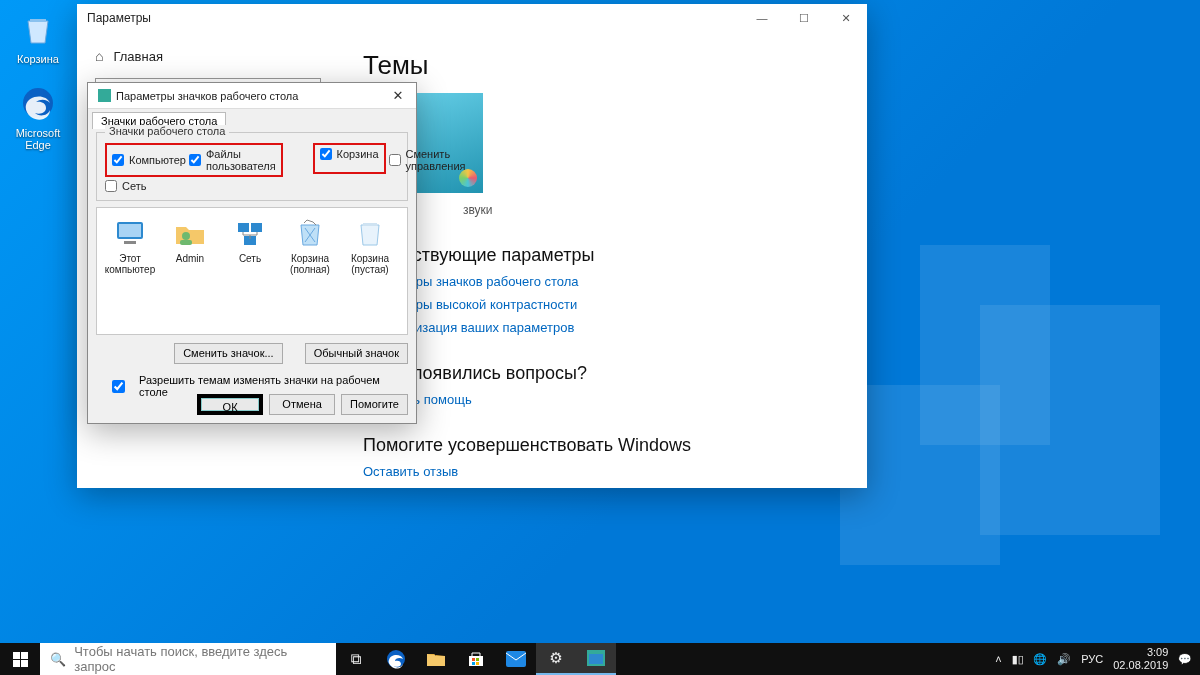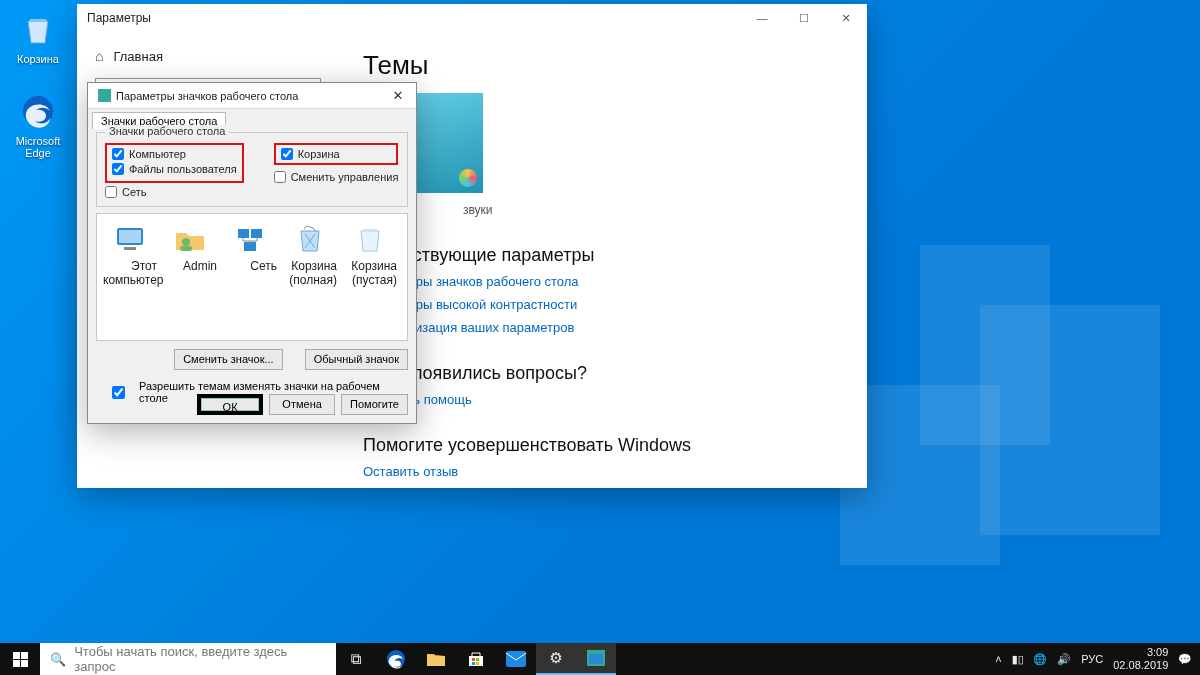--- a/index.html
+++ b/index.html
@@ -8,21 +8,21 @@
 .lightbeam { position: absolute; right: 0; bottom: 30px; width: 420px; height: 460px; opacity: .55; }
 .lightbeam div { position: absolute; background: rgba(255,255,255,.18); }
 .lb1{ left:140px; top:60px; width:130px; height:200px; }
 .lb2{ left:200px; top:120px; width:180px; height:230px; background:rgba(255,255,255,.12);}
 .lb3{ left:60px; top:200px; width:160px; height:180px; background:rgba(255,255,255,.10);}
 
 .desk-icon { position: absolute; width: 60px; text-align: center; color: #fff; font-size: 11px; cursor: pointer; }
 .desk-icon .glyph { width: 42px; height: 42px; margin: 0 auto 3px; display: flex; align-items: center; justify-content: center; }
 .desk-icon span { text-shadow: 0 1px 2px rgba(0,0,0,.6); display:block; }
 #di-bin { left: 8px; top: 8px; }
-#di-edge { left: 8px; top: 90px; }
+#di-edge { left: 8px; top: 82px; }
 
 
 .win { position: absolute; background: #fff; box-shadow: 0 8px 30px rgba(0,0,0,.3); }
 #settings { left: 77px; top: 4px; width: 790px; height: 484px; }
 .titlebar { height: 28px; display: flex; align-items: center; padding: 0 0 0 10px; font-size: 12px; color: #222; }
 .winctrls { margin-left: auto; display: flex; }
 .winctrls div { width: 42px; height: 28px; display:flex;align-items:center;justify-content:center; font-size:11px; color:#555; cursor:pointer;}
 .settings-body { display: flex; height: calc(100% - 28px); }
 .sidebar { width: 258px; padding: 10px 10px 10px 14px; font-size: 13px; color: #222; }
 .home { display:flex; align-items:center; gap:10px; padding:6px 4px 14px; cursor:pointer;}
@@ -43,26 +43,26 @@
 
 #dialog{left:87px;top:82px;width:330px;height:342px;background:#f0f0f0;border:1px solid #888;}
 #dialog .titlebar{background:#fff;border-bottom:1px solid #ddd;height:26px}
 #dialog .titlebar .dicon{width:14px;height:14px;background:#3a9;zoom:.9;margin-right:6px}
 #dialog .close{margin-left:auto;width:36px;text-align:center;cursor:pointer;font-size:13px;color:#333}
 .tabstrip{display:flex;background:#f0f0f0;padding:2px 4px 0}
 .tab{font-size:11px;background:#fff;border:1px solid #bbb;border-bottom:none;padding:2px 8px;position:relative;top:1px}
 .groupbox{margin:4px 8px 6px;border:1px solid #c8c8c8;padding:10px 8px 8px;position:relative;background:#f0f0f0}
 .groupbox .legend{position:absolute;top:-8px;left:8px;background:#f0f0f0;padding:0 4px;font-size:11px;color:#333}
 .checks{display:flex;gap:30px}
-.col{display:flex;flex-direction:column;gap:3px}
+.col{display:flex;flex-direction:row;gap:3px}
 .chk{display:flex;align-items:center;gap:5px;font-size:11px;color:#222;cursor:pointer}
 .chk input{width:12px;height:12px}
 .redbox{border:2px solid #d11;padding:3px 5px;}
 .iconlist{margin:4px 8px;border:1px solid #c8c8c8;background:#fff;height:128px;padding:8px 6px;display:flex;gap:6px;align-items:flex-start}
-.iconitem{width:54px;text-align:right;font-size:12px;color:#222;cursor:pointer}
+.iconitem{width:54px;text-align:center;font-size:10px;color:#222;cursor:pointer}
 .iconitem .ig{height:34px;display:flex;align-items:center;justify-content:center;margin-bottom:3px}
 .btnrow{display:flex;justify-content:flex-end;gap:22px;padding:4px 8px}
 .btn{font-size:11px;padding:2px 8px;min-width:84px;background:#e9e9e9;border:1px solid #aaa;cursor:pointer;text-align:center;height:21px;line-height:15px}
 .btn.primary{border:4px solid #000000;box-shadow:0 0 0 1px #8cc inset}
 .permchk{margin:6px 24px;font-size:11px;display:flex;gap:14px;align-items:center}
 .dlgfooter{position:absolute;bottom:8px;right:8px;display:flex;gap:6px}
 
 
 .taskbar{position:absolute;left:0;right:0;bottom:0;height:32px;background:#101010;display:flex;align-items:stretch;color:#fff;font-size:12px}
 .startbtn{width:40px;display:flex;align-items:center;justify-content:center;cursor:pointer}

